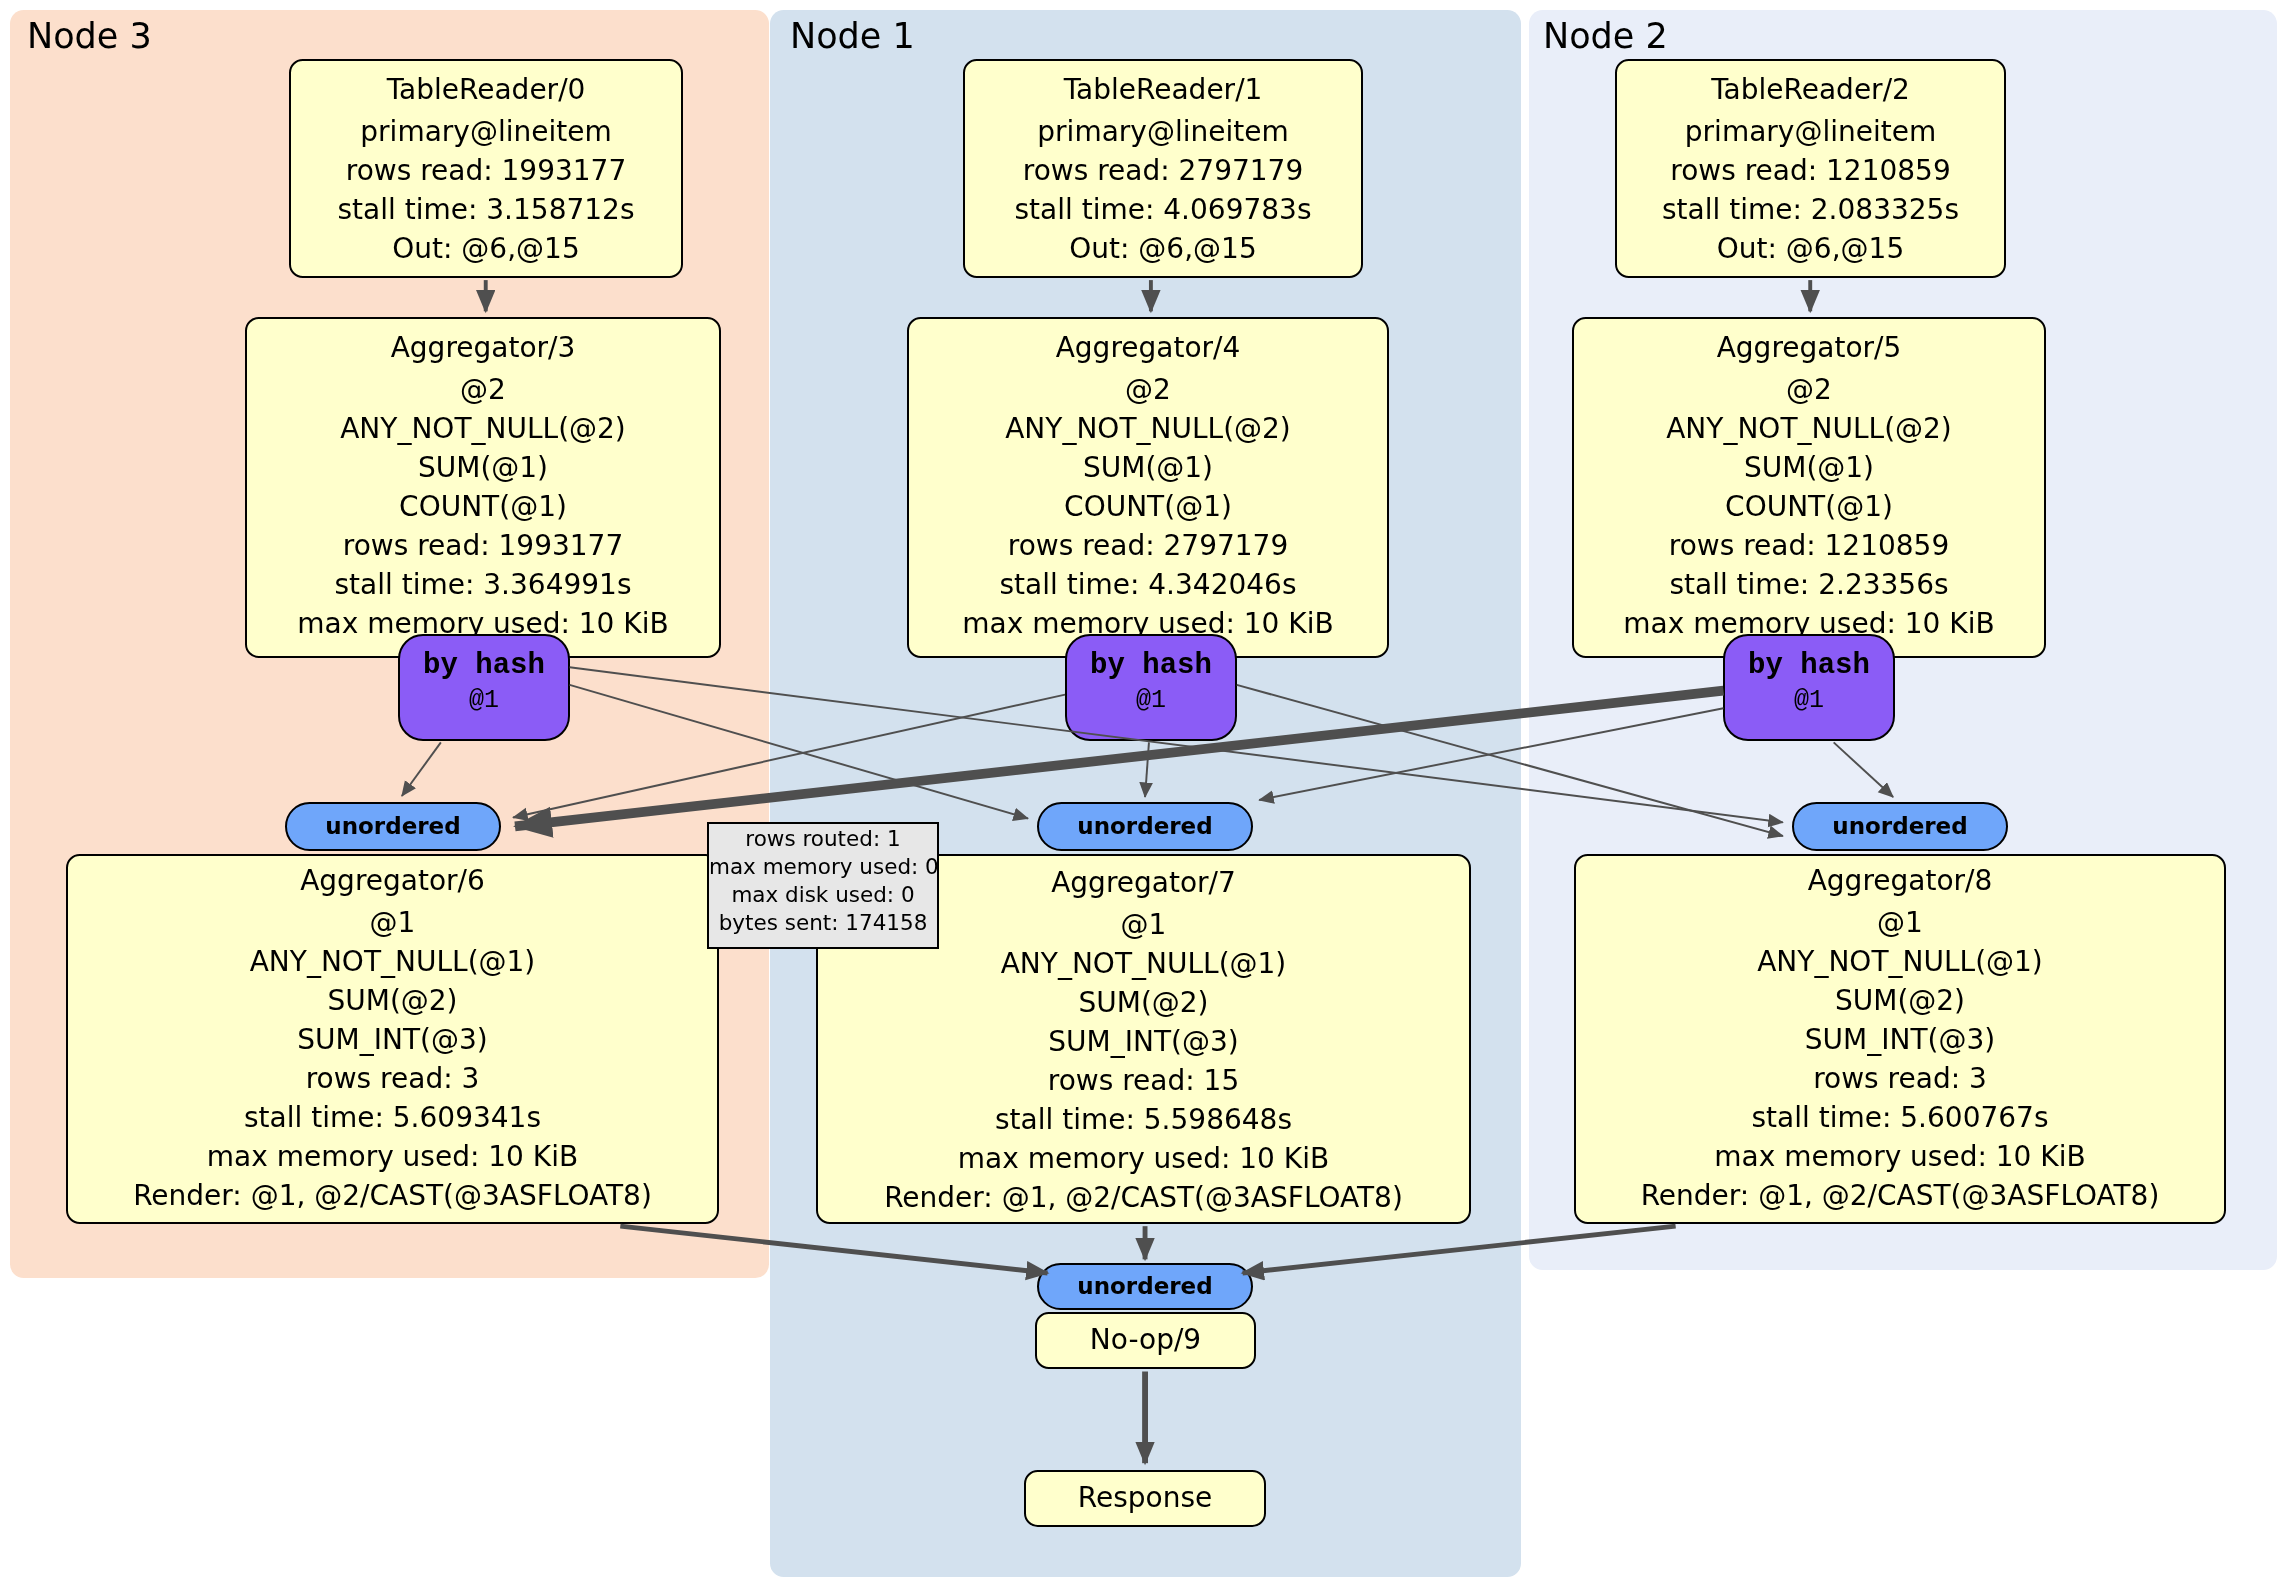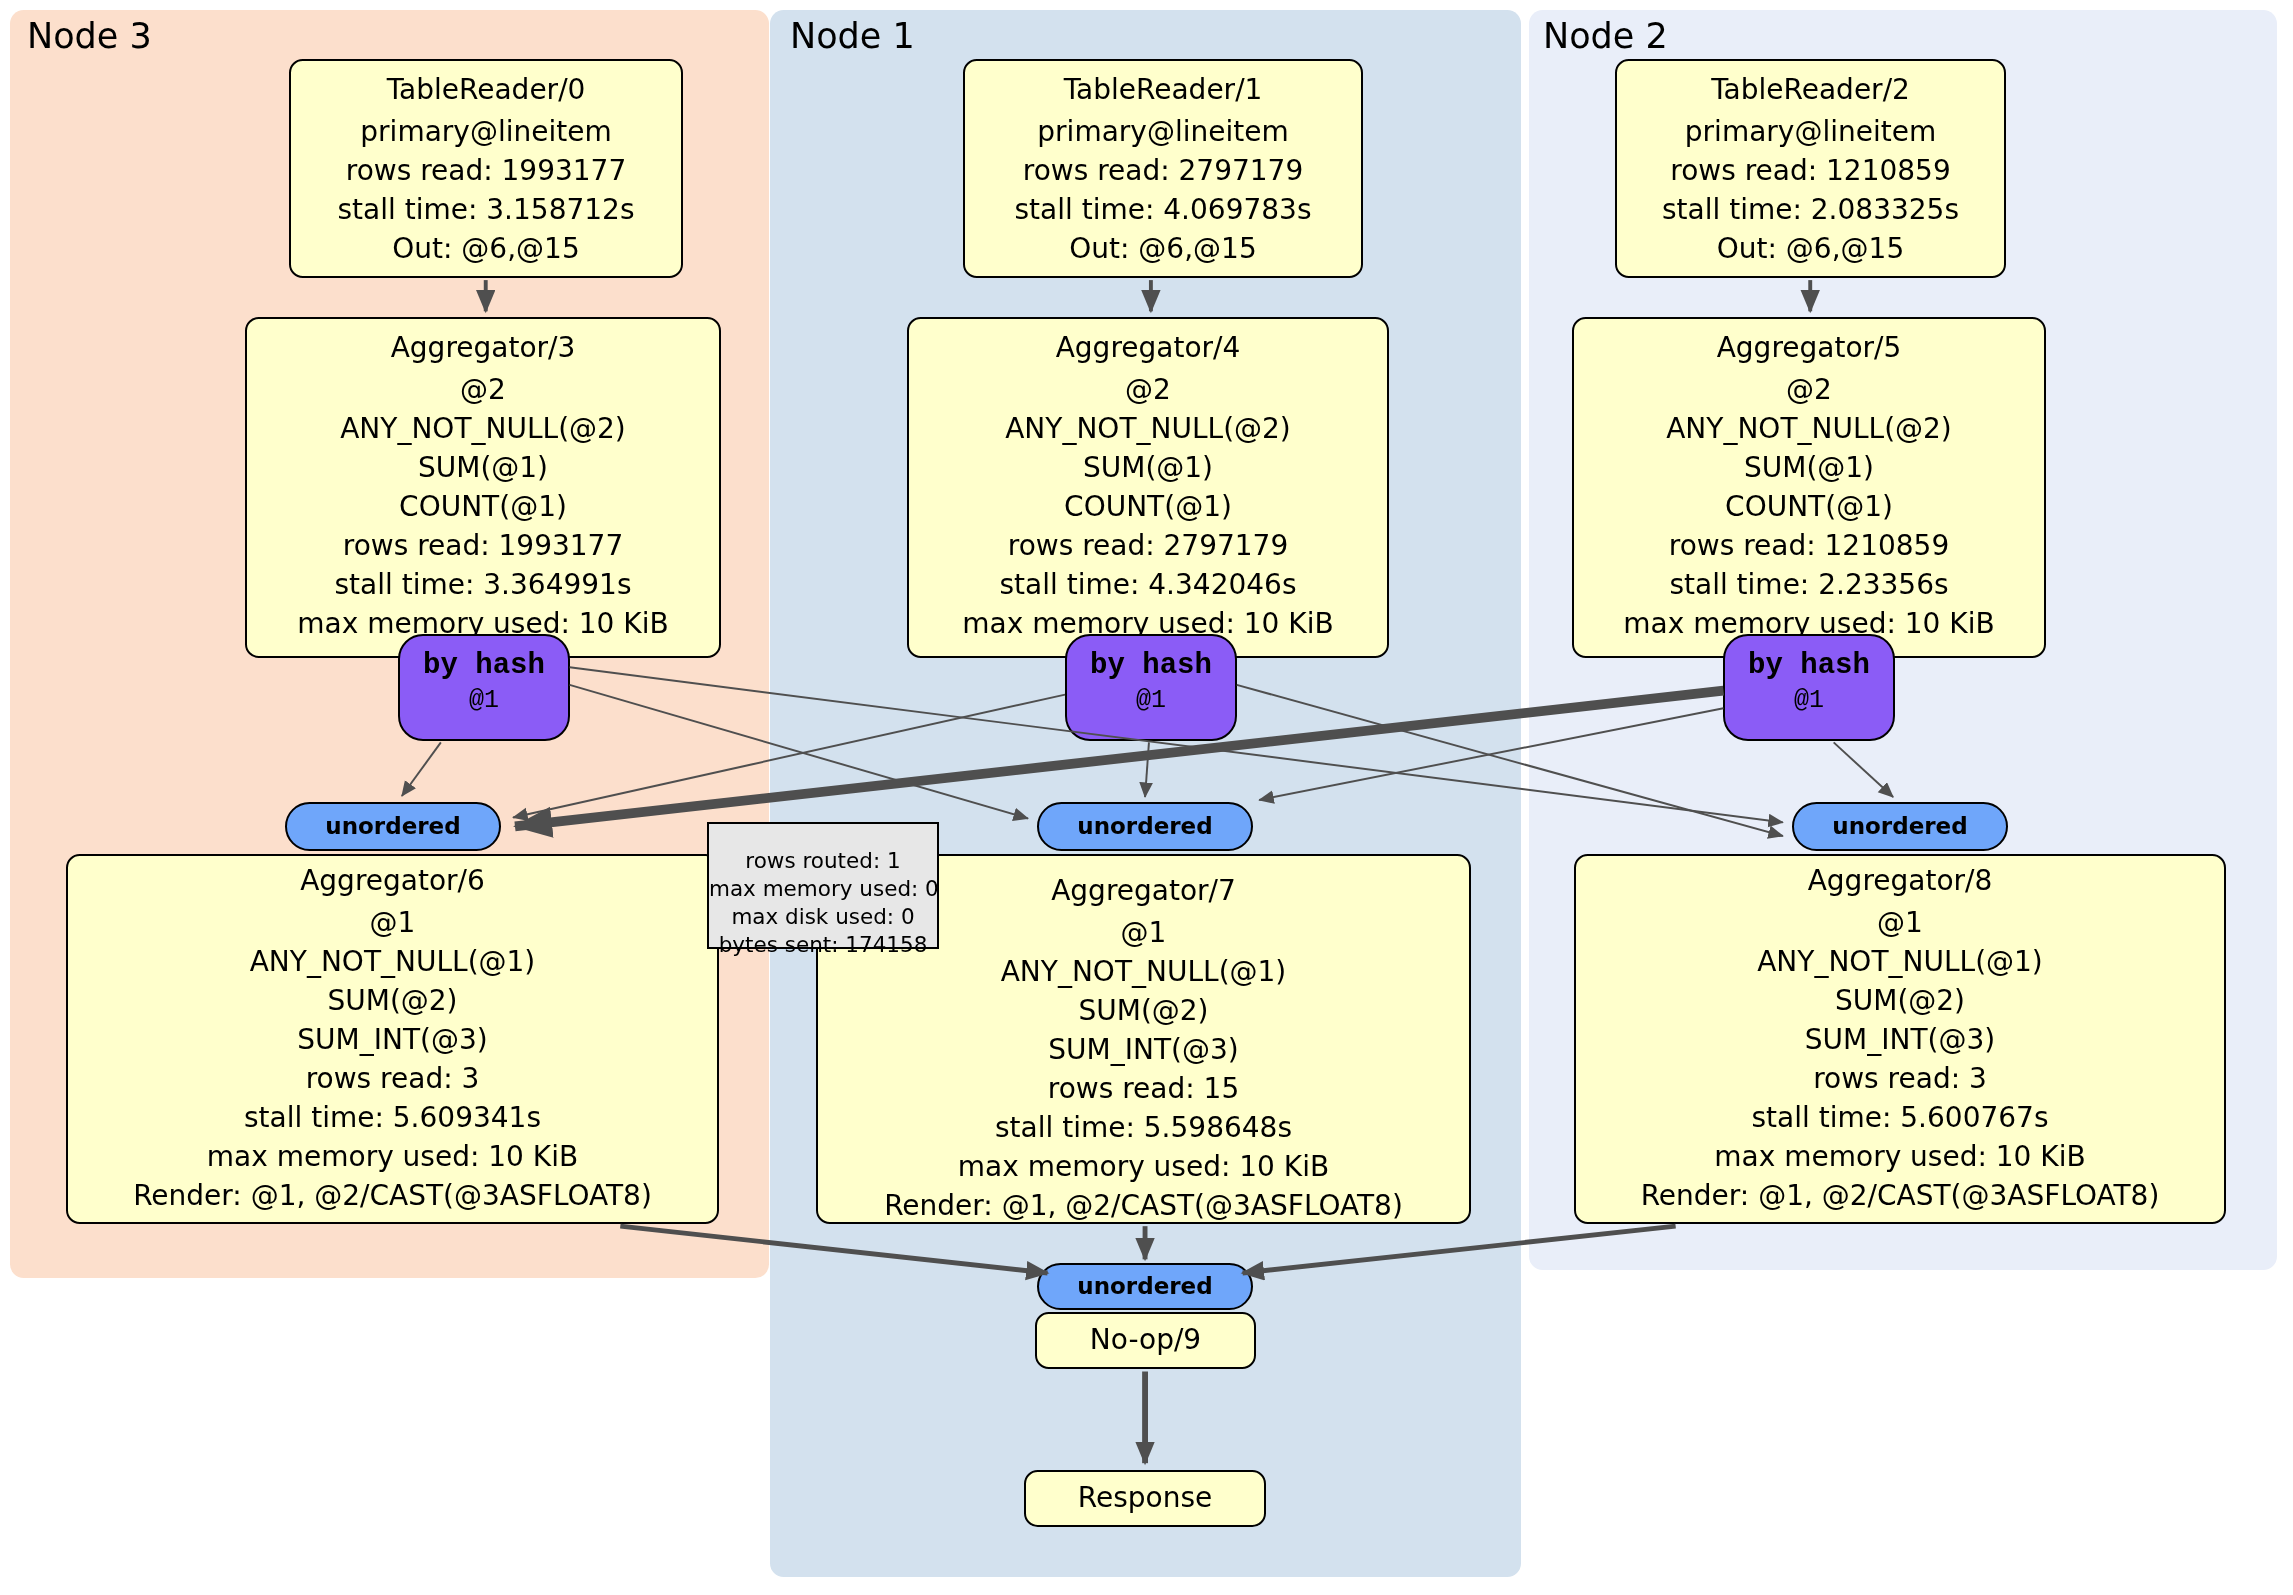--- a/index.html
+++ b/index.html
@@ -12,21 +12,21 @@
   .bt{font-size:28px;font-weight:normal;line-height:45px;padding-top:5.9px;}
   .bl{font-size:28px;line-height:39px;white-space:nowrap;}
   .router{position:absolute;background:#8b5cf6;border:2.9px solid #000;border-radius:25px;
           text-align:center;box-sizing:border-box;z-index:2;font-family:Liberation Mono, monospace;}
   .rt{font-size:29px;font-weight:bold;line-height:39px;padding-top:9.8px;}
   .ra{font-size:25px;line-height:31px;}
   .pill{position:absolute;background:#6fa6fa;border:2.9px solid #000;border-radius:25px;
         text-align:center;font-size:23px;font-weight:bold;box-sizing:border-box;z-index:2;}
   .edges{position:absolute;left:0;top:0;z-index:3;pointer-events:none;}
   .tooltip{position:absolute;background:#e7e7e7;border:2px solid #000;text-align:center;
-           font-size:21.5px;line-height:28px;padding-top:23px;box-sizing:border-box;z-index:4;}
+           font-size:21.5px;line-height:28px;padding-top:1px;box-sizing:border-box;z-index:4;}
   .tl{white-space:nowrap;}
 </style>
 </head>
 <body>
 
 <div id="canvas">
 
   <div class="panel" style="left:9.8px;top:9.8px;width:759px;height:1268px;background:#fcdfcc;"></div>
   <div class="panel" style="left:770px;top:9.8px;width:751px;height:1567px;background:#d3e1ee;"></div>
   <div class="panel" style="left:1529px;top:9.8px;width:748px;height:1260px;background:#e9eef9;"></div>
@@ -110,21 +110,21 @@
     <div class="bl">@1</div>
     <div class="bl">ANY_NOT_NULL(@1)</div>
     <div class="bl">SUM(@2)</div>
     <div class="bl">SUM_INT(@3)</div>
     <div class="bl">rows read: 3</div>
     <div class="bl">stall time: 5.609341s</div>
     <div class="bl">max memory used: 10 KiB</div>
     <div class="bl">Render: @1, @2/CAST(@3ASFLOAT8)</div>
   </div>
   <div class="box" style="left:816px;top:854px;width:655px;height:370px;">
-    <div class="bt" style="padding-top:12px;">Aggregator/7</div>
+    <div class="bt" style="padding-top:4px;">Aggregator/7</div>
     <div class="bl">@1</div>
     <div class="bl">ANY_NOT_NULL(@1)</div>
     <div class="bl">SUM(@2)</div>
     <div class="bl">SUM_INT(@3)</div>
     <div class="bl">rows read: 15</div>
     <div class="bl">stall time: 5.598648s</div>
     <div class="bl">max memory used: 10 KiB</div>
     <div class="bl">Render: @1, @2/CAST(@3ASFLOAT8)</div>
   </div>
   <div class="box" style="left:1574px;top:854px;width:652px;height:370px;">

